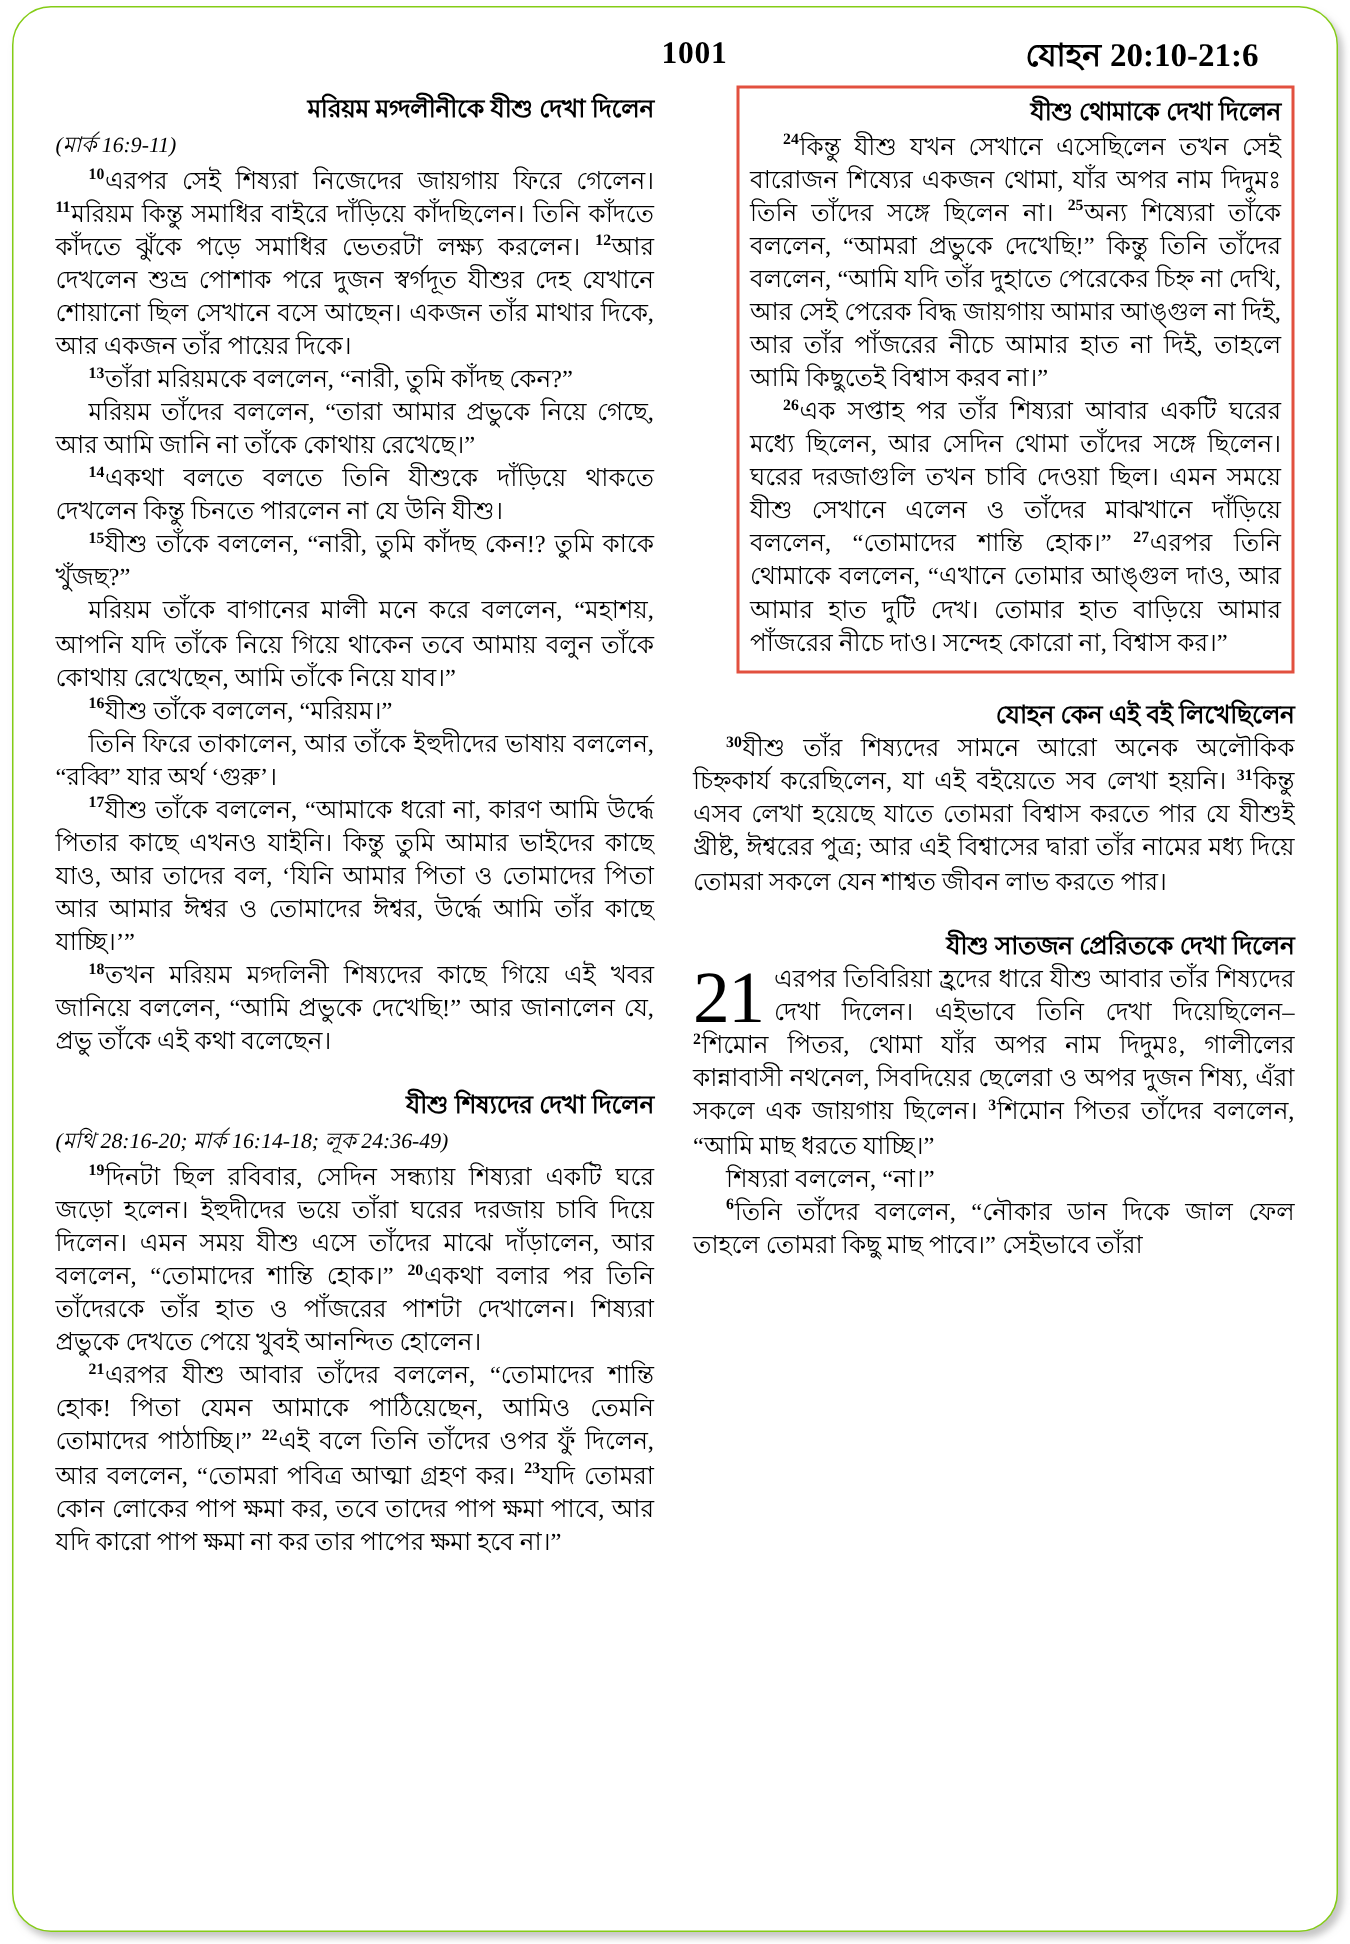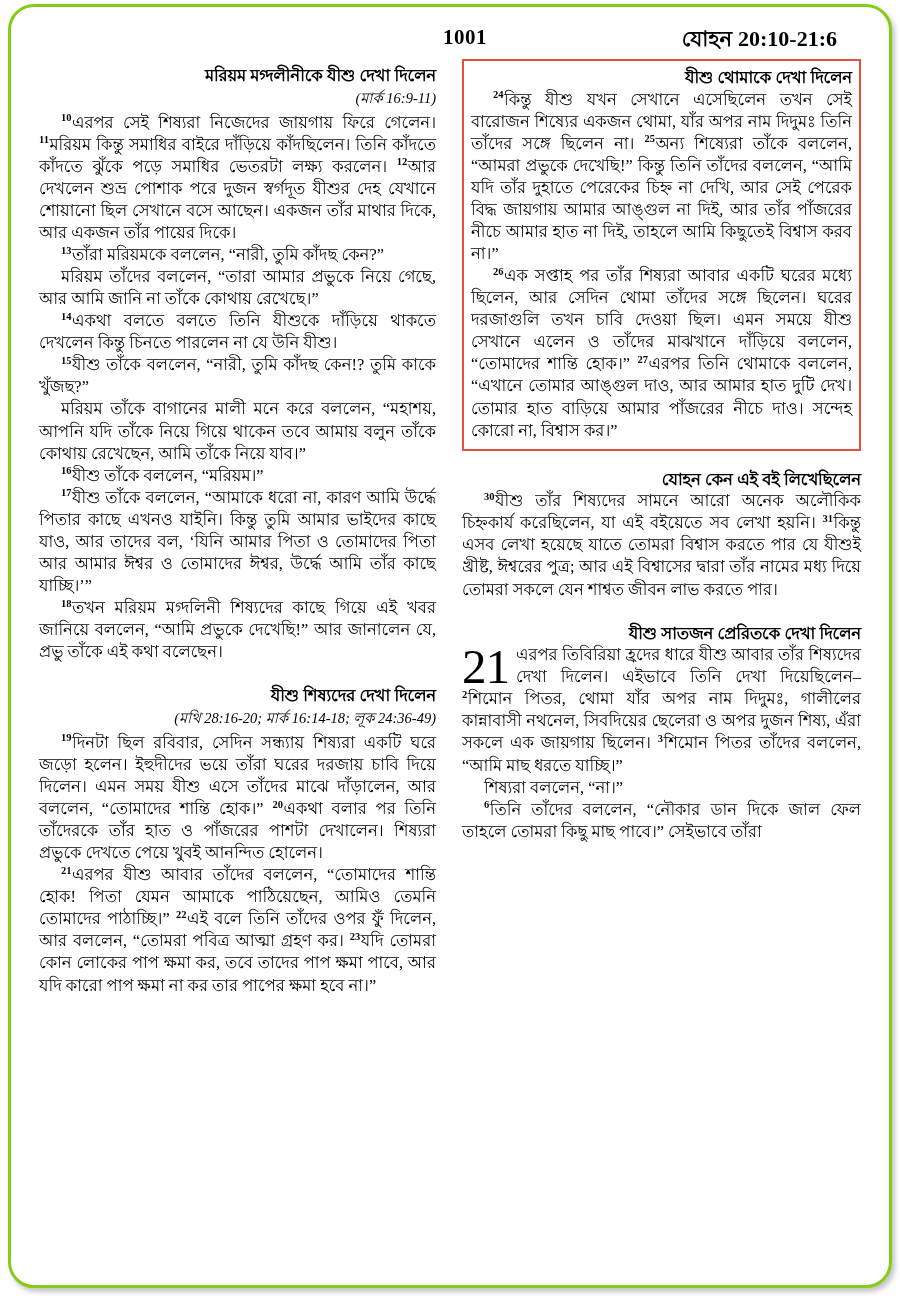--- a/index.html
+++ b/index.html
@@ -15,21 +15,21 @@
   }
 
   
   .page-frame {
     position: absolute;
     left: 8px;
     top: 4px;
     width: 884px;
     height: 1284px;
     box-sizing: border-box;
-    border: 3px solid #84cc16;
+    border: 1px solid #84cc16;
     border-radius: 26px;
     background: #ffffff;
     box-shadow: 3px 4px 5px rgba(150,150,150,0.55);
     overflow: hidden;
   }
   .page-inner {
     position: absolute;
     left: 0; top: 0; right: 0; bottom: 0;
     padding: 18px 28px 0 28px;
     box-sizing: border-box;
@@ -88,21 +88,21 @@
   .sec-title {
     text-align: right;
     font-family: "Liberation Sans", "DejaVu Sans", sans-serif;
     font-weight: bold;
     font-size: 16.5px;
     line-height: 1.25;
     margin: 6px 0 1px 0;
     letter-spacing: -0.2px;
   }
   .sec-ref {
-    text-align: right;
+    text-align: left;
     font-style: italic;
     font-size: 14.5px;
     margin: 0 0 1px 0;
   }
   p.v {
     margin: 0;
     text-align: justify;
     text-justify: inter-word;
     font-size: 16.4px;
     line-height: 1.345;
@@ -170,39 +170,40 @@
         <p class="v"><span>মরিয়ম তাঁদের বললেন, “তারা আমার প্রভুকে নিয়ে গেছে, আর আমি জানি না তাঁকে কোথায় রেখেছে।”</span></p>
 
         <p class="v"><sup class="vn">14</sup><span>একথা বলতে বলতে তিনি যীশুকে দাঁড়িয়ে থাকতে দেখলেন কিন্তু চিনতে পারলেন না যে উনি যীশু।</span></p>
 
         <p class="v"><sup class="vn">15</sup><span>যীশু তাঁকে বললেন, “নারী, তুমি কাঁদছ কেন!? তুমি কাকে খুঁজছ?”</span></p>
 
         <p class="v"><span>মরিয়ম তাঁকে বাগানের মালী মনে করে বললেন, “মহাশয়, আপনি যদি তাঁকে নিয়ে গিয়ে থাকেন তবে আমায় বলুন তাঁকে কোথায় রেখেছেন, আমি তাঁকে নিয়ে যাব।”</span></p>
 
         <p class="v"><sup class="vn">16</sup><span>যীশু তাঁকে বললেন, “মরিয়ম।”</span></p>
 
+        <p class="v"><span>তিনি ফিরে তাকালেন, আর তাঁকে ইহুদীদের ভাষায় বললেন, “রব্বি” যার অর্থ ‘গুরু’।</span></p>
 
         <p class="v"><sup class="vn">17</sup><span>যীশু তাঁকে বললেন, “আমাকে ধরো না, কারণ আমি উর্দ্ধে পিতার কাছে এখনও যাইনি। কিন্তু তুমি আমার ভাইদের কাছে যাও, আর তাদের বল, ‘যিনি আমার পিতা ও তোমাদের পিতা আর আমার ঈশ্বর ও তোমাদের ঈশ্বর, উর্দ্ধে আমি তাঁর কাছে যাচ্ছি।’”</span></p>
 
         <p class="v"><sup class="vn">18</sup><span>তখন মরিয়ম মগ্দলিনী শিষ্যদের কাছে গিয়ে এই খবর জানিয়ে বললেন, “আমি প্রভুকে দেখেছি!” আর জানালেন যে, প্রভু তাঁকে এই কথা বলেছেন।</span></p>
 
         <div class="gap-md"></div>
 
         <h2 class="sec-title">যীশু শিষ্যদের দেখা দিলেন</h2>
         <div class="sec-ref">(মথি 28:16-20;  মার্ক 16:14-18; লূক 24:36-49)</div>
 
         <p class="v"><sup class="vn">19</sup><span>দিনটা ছিল রবিবার, সেদিন সন্ধ্যায় শিষ্যরা একটি ঘরে জড়ো হলেন। ইহুদীদের ভয়ে তাঁরা ঘরের দরজায় চাবি দিয়ে দিলেন। এমন সময় যীশু এসে তাঁদের মাঝে দাঁড়ালেন, আর বললেন, “তোমাদের শান্তি হোক।” </span><sup class="vn">20</sup><span>একথা বলার পর তিনি তাঁদেরকে তাঁর হাত ও পাঁজরের পাশটা দেখালেন। শিষ্যরা প্রভুকে দেখতে পেয়ে খুবই আনন্দিত হোলেন।</span></p>
 
         <p class="v"><sup class="vn">21</sup><span>এরপর যীশু আবার তাঁদের বললেন, “তোমাদের শান্তি হোক! পিতা যেমন আমাকে পাঠিয়েছেন, আমিও তেমনি তোমাদের পাঠাচ্ছি।” </span><sup class="vn">22</sup><span>এই বলে তিনি তাঁদের ওপর ফুঁ দিলেন, আর বললেন, “তোমরা পবিত্র আত্মা গ্রহণ কর। </span><sup class="vn">23</sup><span>যদি তোমরা কোন লোকের পাপ ক্ষমা কর, তবে তাদের পাপ ক্ষমা পাবে, আর যদি কারো পাপ ক্ষমা না কর  তার পাপের ক্ষমা হবে না।”</span></p>
 
       </div>
 
       <div class="col col-right">
 
-        <div class="hl-box" style="border-color: rgb(226, 80, 63);">
+        <div class="hl-box" style="border-color: rgb(226, 80, 63); margin-left: 29px;">
           <h2 class="sec-title">যীশু থোমাকে দেখা দিলেন</h2>
 
           <p class="v"><sup class="vn">24</sup><span>কিন্তু যীশু যখন সেখানে এসেছিলেন তখন সেই বারোজন শিষ্যের একজন থোমা, যাঁর অপর নাম দিদুমঃ তিনি তাঁদের সঙ্গে  ছিলেন না। </span><sup class="vn">25</sup><span>অন্য শিষ্যেরা তাঁকে বললেন, “আমরা প্রভুকে দেখেছি!” কিন্তু তিনি তাঁদের বললেন, “আমি যদি তাঁর দুহাতে পেরেকের চিহ্ন না দেখি, আর সেই পেরেক বিদ্ধ জায়গায় আমার আঙ্গুল না দিই, আর তাঁর পাঁজরের নীচে আমার হাত না দিই, তাহলে আমি কিছুতেই বিশ্বাস করব না।”</span></p>
 
           <p class="v"><sup class="vn">26</sup><span>এক সপ্তাহ পর তাঁর শিষ্যরা আবার একটি ঘরের মধ্যে ছিলেন, আর সেদিন থোমা তাঁদের সঙ্গে  ছিলেন। ঘরের দরজাগুলি তখন চাবি দেওয়া ছিল। এমন সময়ে যীশু সেখানে এলেন ও তাঁদের মাঝখানে দাঁড়িয়ে বললেন, “তোমাদের শান্তি হোক।” </span><sup class="vn">27</sup><span>এরপর তিনি থোমাকে বললেন, “এখানে তোমার আঙ্গুল দাও, আর আমার হাত দুটি দেখ।  তোমার হাত বাড়িয়ে আমার পাঁজরের নীচে দাও। সন্দেহ কোরো না, বিশ্বাস কর।”</span></p>
 
         </div>
 
         <div class="gap-sm"></div>
 

